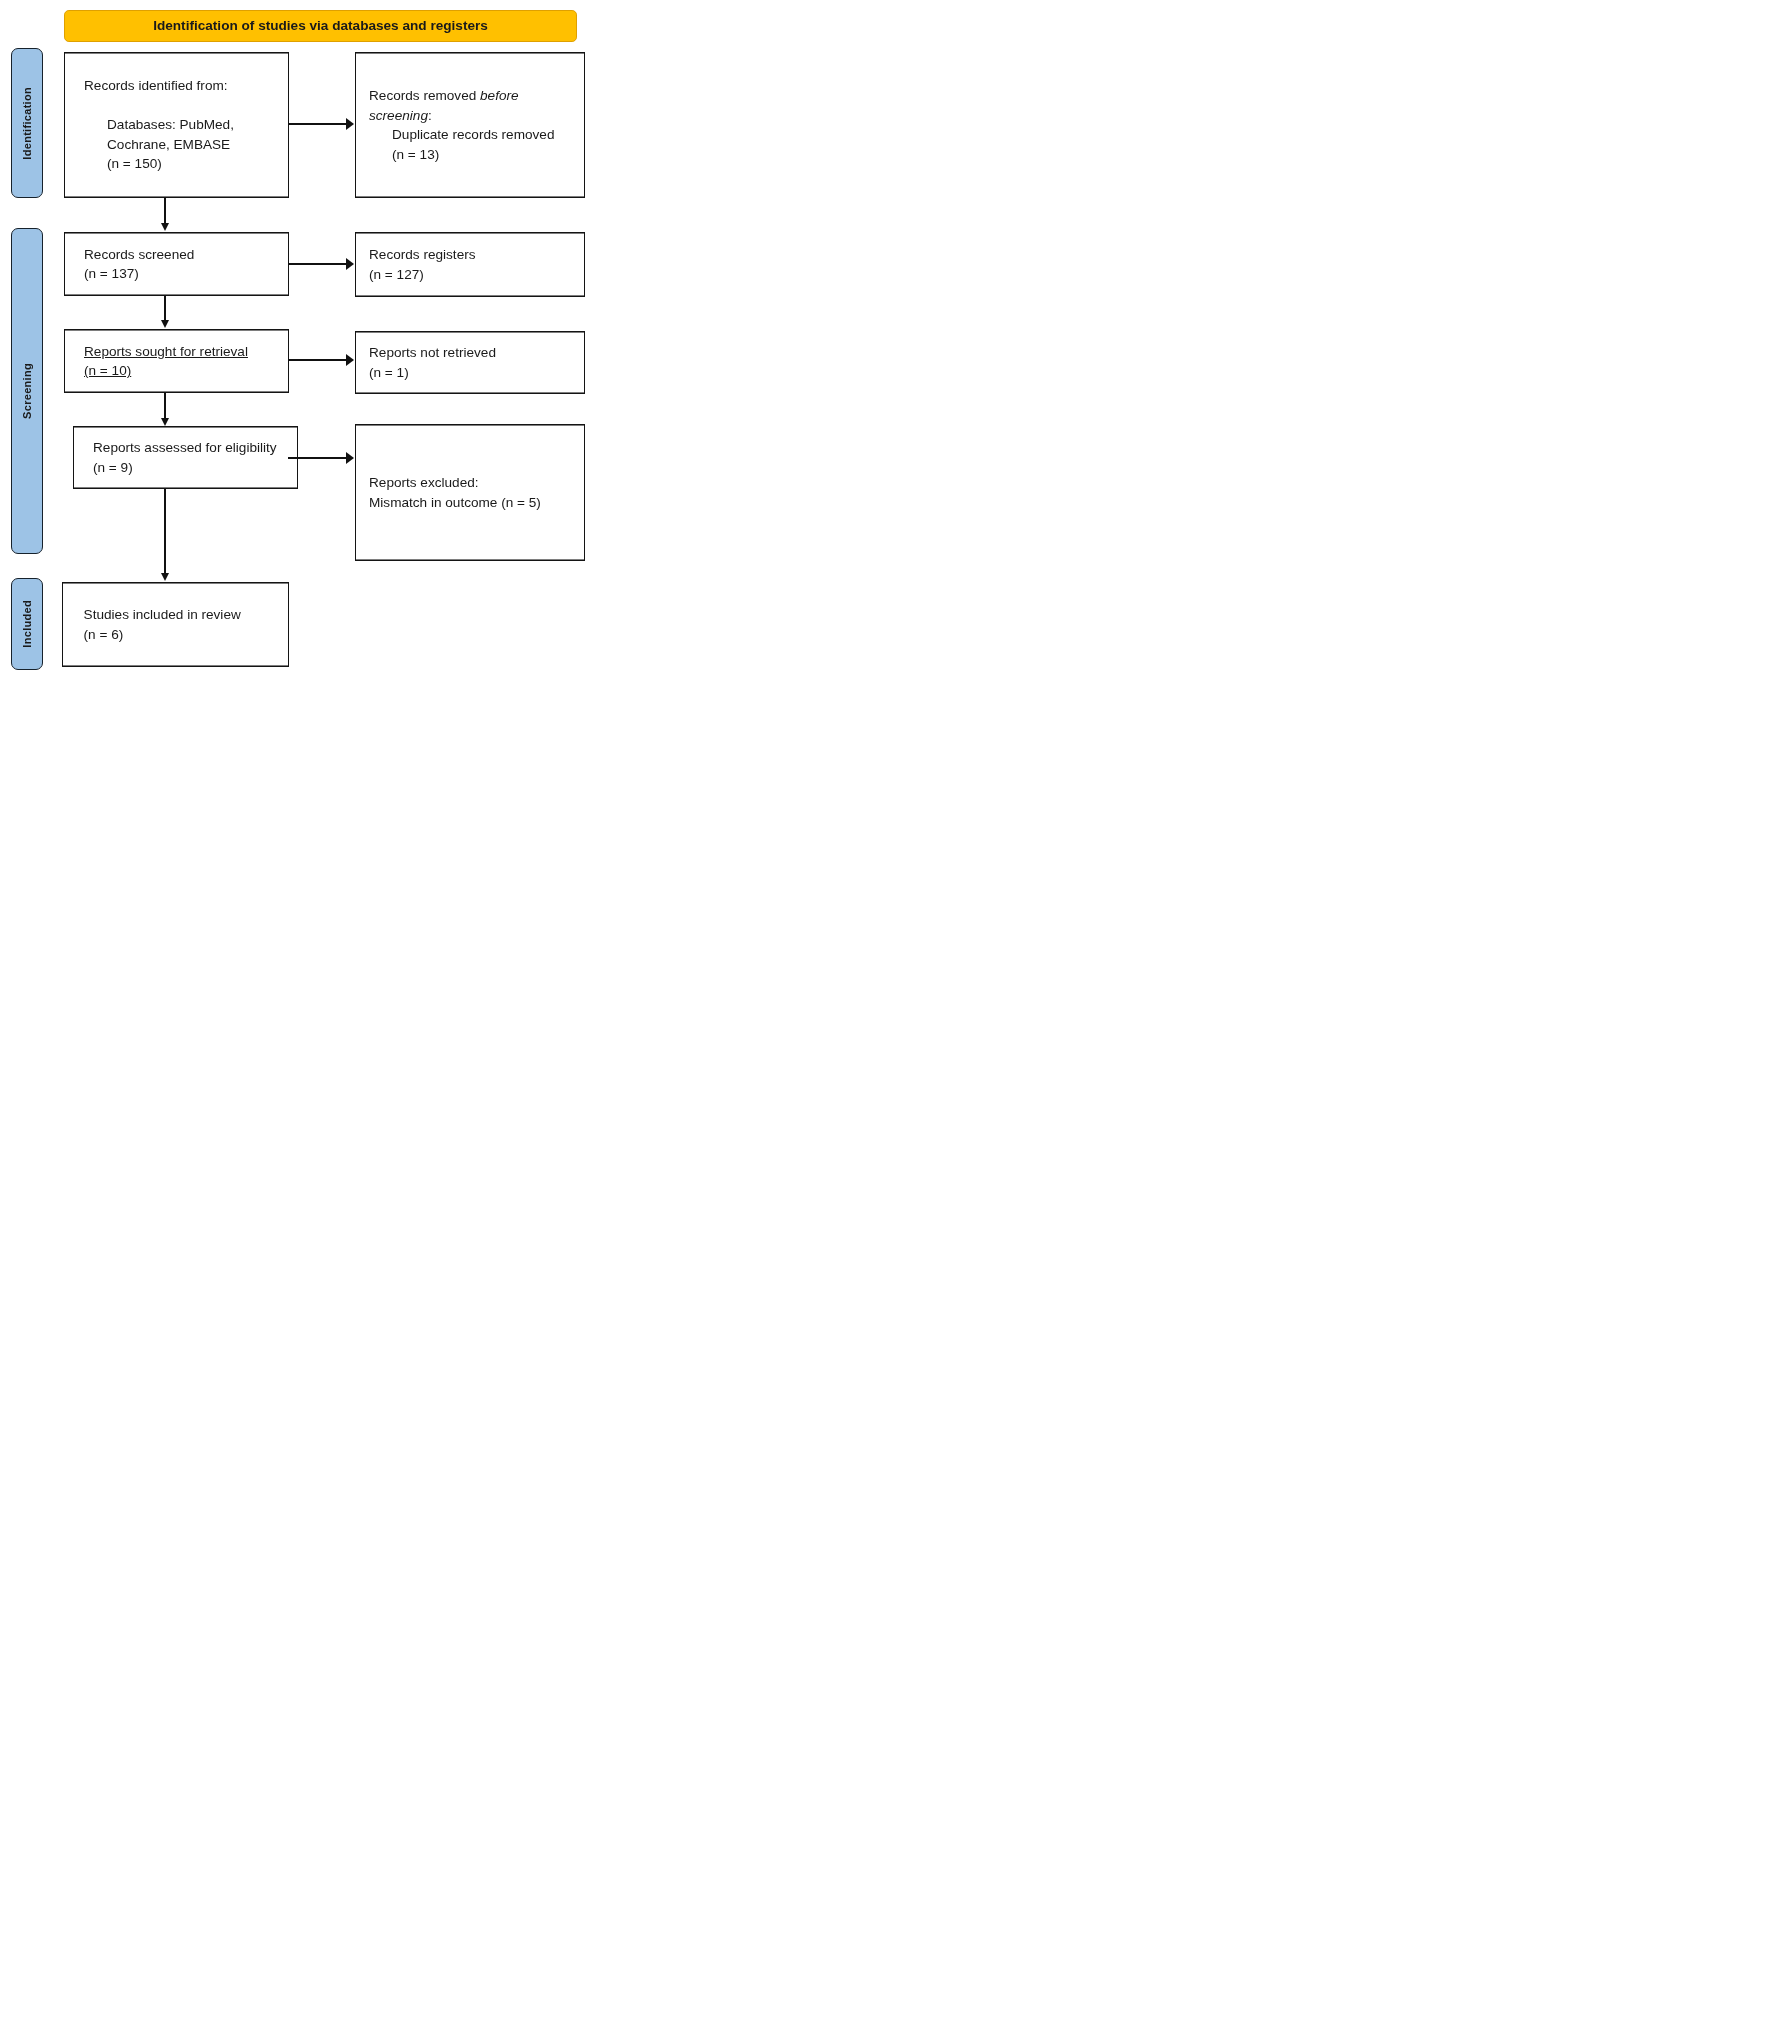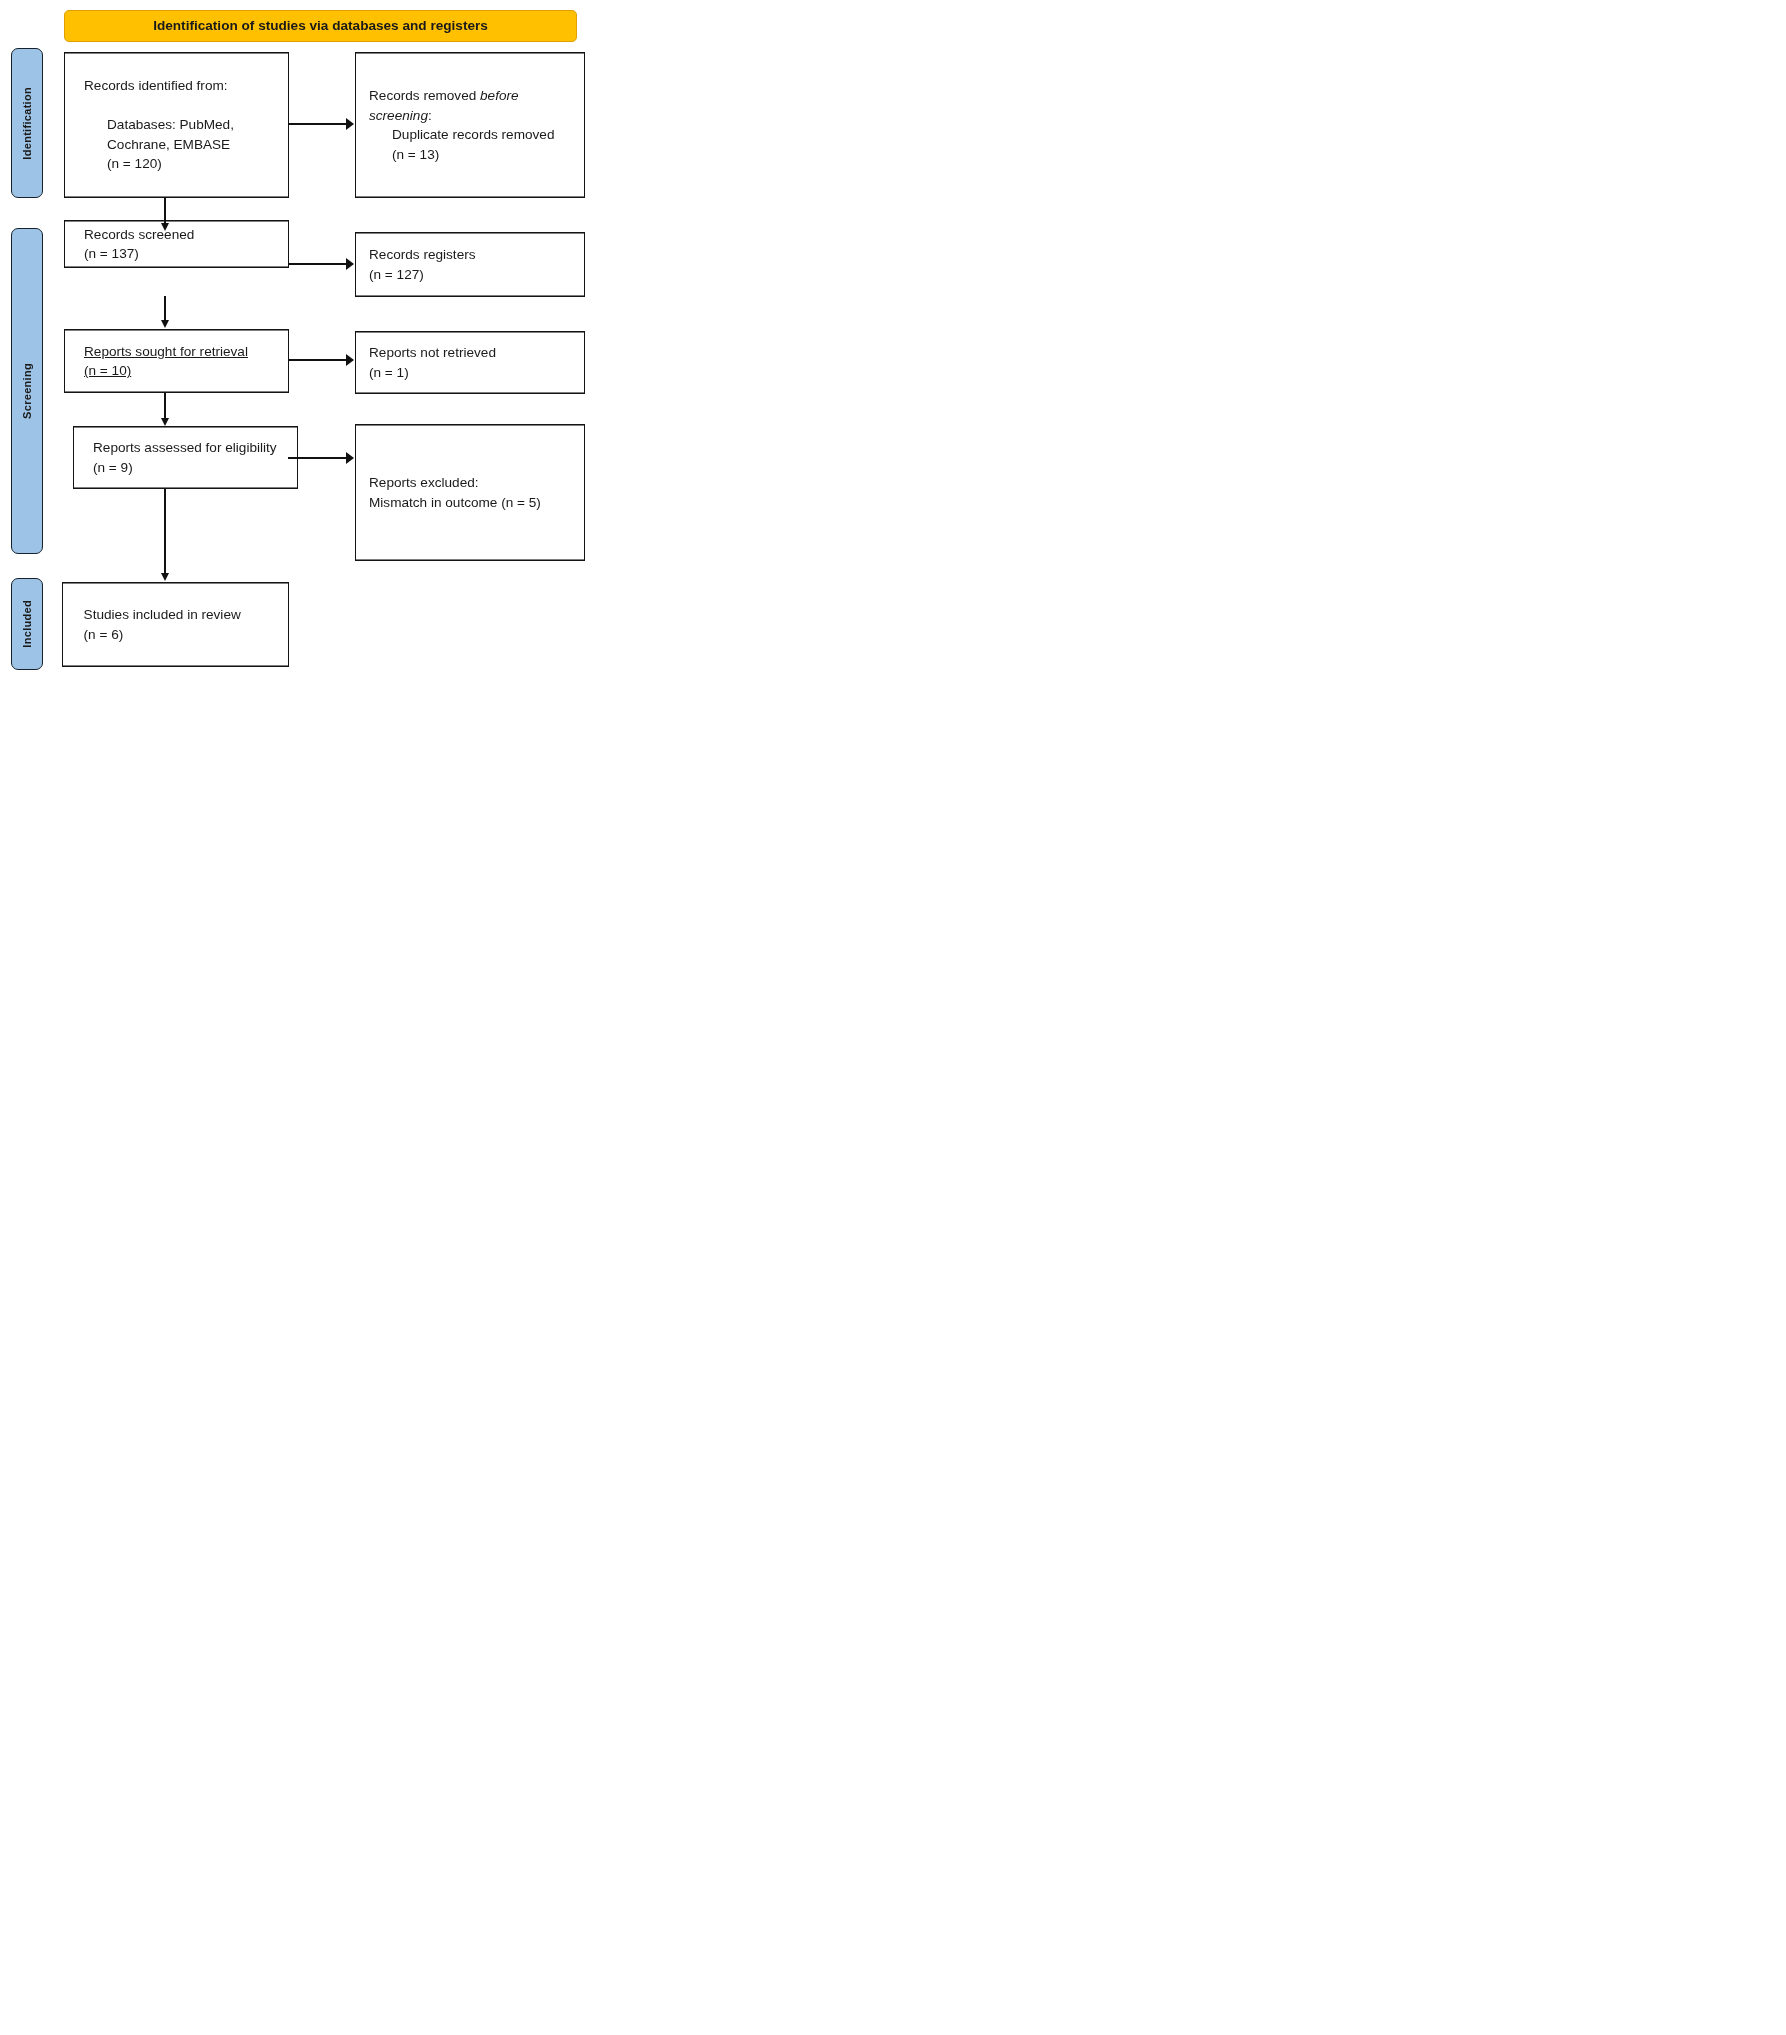--- a/index.html
+++ b/index.html
@@ -35,21 +35,21 @@
     position:absolute;background:#fff;border:1.1px solid var(--box-border);
     box-shadow:inset 0 -1.1px 0 rgba(20,20,20,.55), inset 0 1.1px 0 rgba(20,20,20,.55);
     box-sizing:border-box;display:flex;flex-direction:column;justify-content:center;
     font-size:13.6px;line-height:19.5px;
   }
   .box p{margin:0;}
   .col-left{left:64px;width:225px;padding:3.3px 5.4px 3.3px 19px;}
   .col-right{left:355px;width:230px;padding:3.3px 5.4px 3.3px 13px;}
   .box-records-identified{top:52px;height:146px;}
   .box-records-removed{top:52px;height:146px;}
-  .box-records-screened{top:220px;height:48px;}
+  .box-records-screened{top:232px;height:64px;}
   .box-records-excluded{top:232px;height:65px;}
   .box-reports-sought{top:329px;height:64px;text-decoration:underline;}
   .box-reports-not-retrieved{top:331px;height:63px;}
   .box-reports-assessed{top:426px;height:63px;margin-left:9px;}
   .box-reports-excluded{top:424px;height:137px;}
   .box-studies-included{left:62px;width:227px;top:582px;height:85px;padding:3.3px 5.4px 3.3px 20.6px;}
 
   .indent{margin-left:23px;}
   .gap-above{margin-top:19.5px;}
   .wrap-detail{max-width:131px;}
@@ -94,21 +94,21 @@
     <span class="stage-text">Screening</span>
   </div>
   <div class="stage stage-included">
     <span class="stage-text">Included</span>
   </div>
 
   <div class="box col-left box-records-identified">
     <p>Records identified from:</p>
     <div class="indent gap-above">
       <p class="wrap-detail">Databases: PubMed, Cochrane, EMBASE</p>
-      <p>(n = 120)</p>
+      <p>(n = 150)</p>
     </div>
   </div>
 
   <div class="box col-right box-records-removed">
     <p class="wrap-title"><span>Records removed </span><em>before screening</em><span>:</span></p>
     <div class="indent">
       <p>Duplicate records removed</p>
       <p>(n = 13)</p>
     </div>
   </div>

